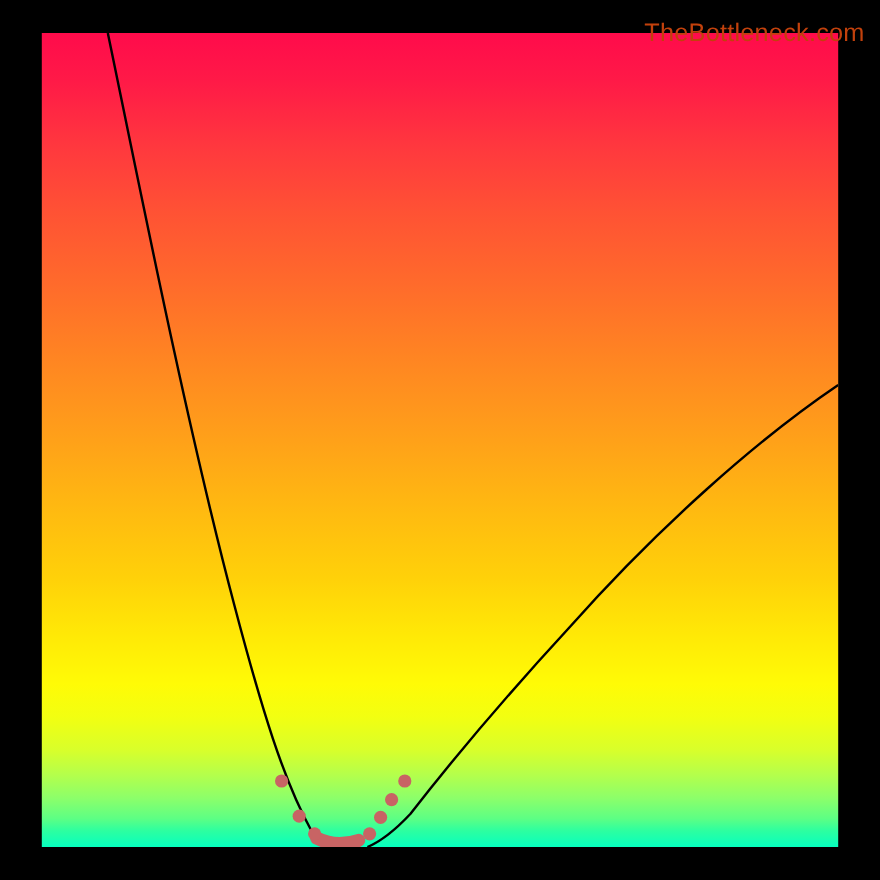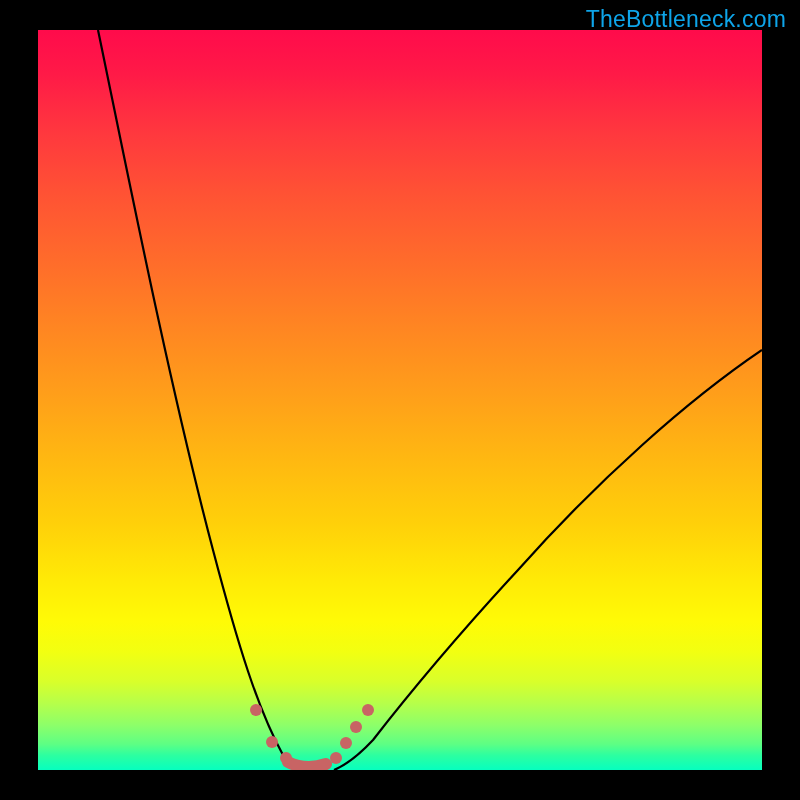--- a/index.html
+++ b/index.html
@@ -14,23 +14,23 @@
   .frame {
     position: absolute;
     top: 0;
     left: 0;
     width: 800px;
     height: 800px;
     background: #000;
   }
   .watermark {
     position: absolute;
-    top: 6px;
+    top: 16px;
     right: 14px;
-    color: #0ea5e9;
+    color: #c2410c;
     font-size: 23px;
     font-weight: 500;
     letter-spacing: 0.2px;
     z-index: 5;
     text-align: center;
   }
   .plot-bg {
     position: absolute;
     left: 38px;
     top: 30px;

